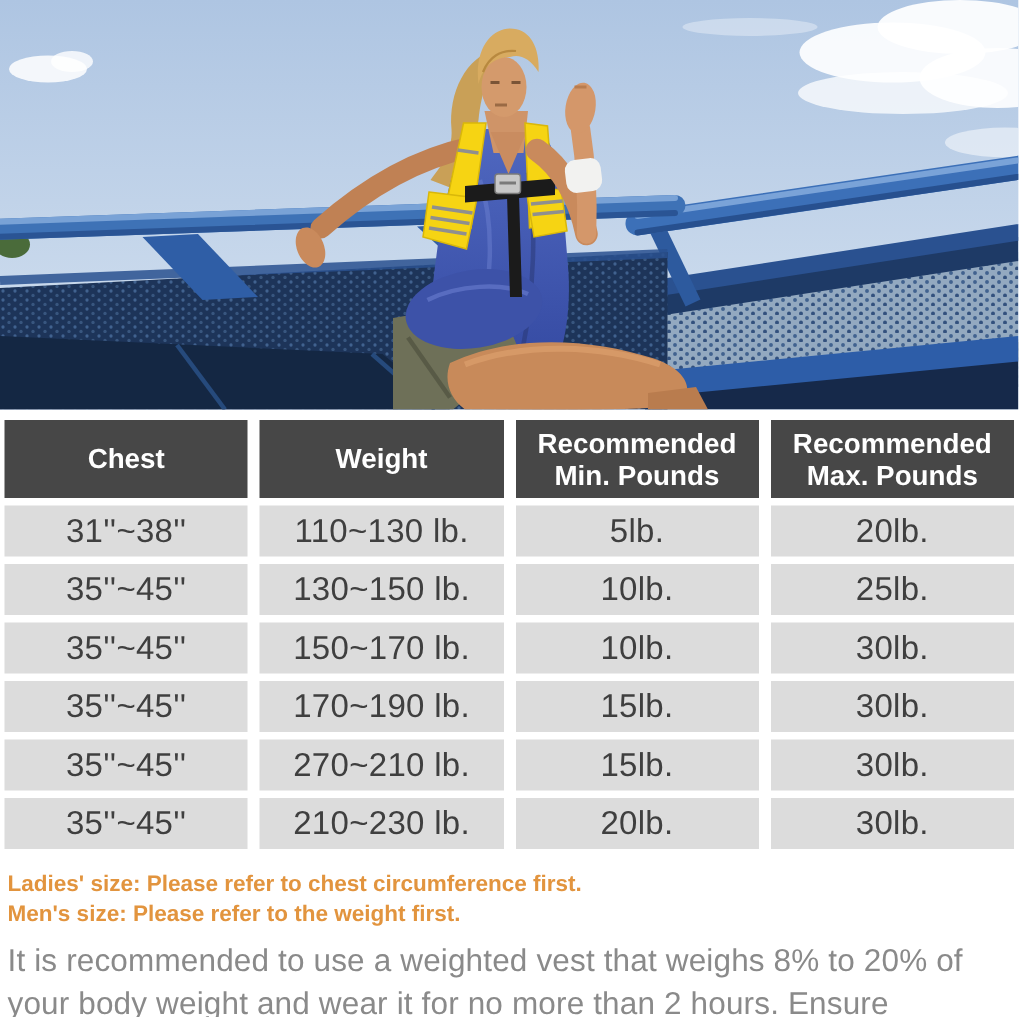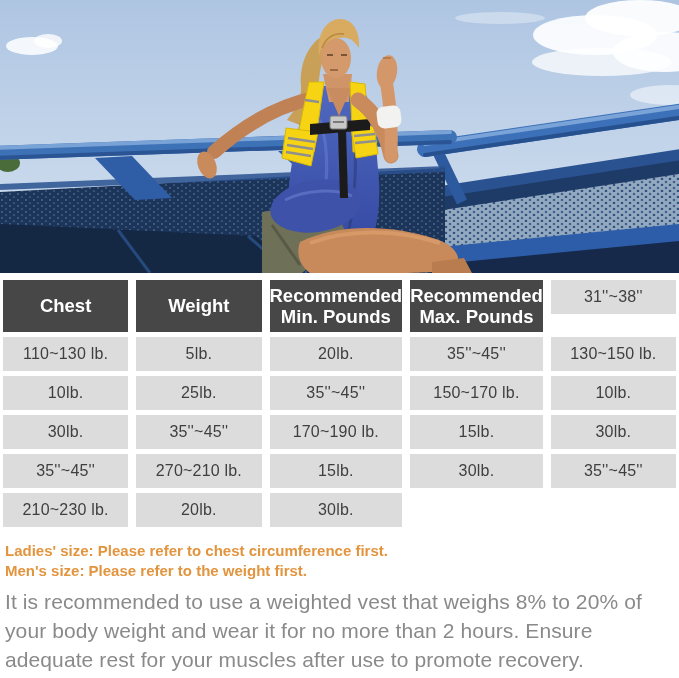--- a/index.html
+++ b/index.html
@@ -8,33 +8,33 @@
     font-family:"Liberation Sans", sans-serif;
     -webkit-font-smoothing:antialiased;
   }
   .photo{width:679px;height:273px;overflow:hidden;background:#b3c9e5;}
   .photo svg{display:block;}
 
   .size-table{
     margin-top:7px;
     padding:0 3px;
     display:grid;
-    grid-template-columns:repeat(5,1fr);
+    grid-template-columns:repeat(4,1fr);
     column-gap:8px;
     row-gap:5px;
   }
   .th{
     height:52px;background:#474747;color:#ffffff;
     display:flex;align-items:center;justify-content:center;text-align:center;
     font-weight:bold;font-size:18.5px;line-height:1.15;
   }
   .td{
     height:34px;background:#dcdcdc;color:#3f3f3f;
     display:flex;align-items:center;justify-content:center;
-    font-size:16px;font-weight:400;letter-spacing:.2px;
+    font-size:22px;font-weight:400;letter-spacing:.2px;
   }
   .notes{margin-top:14px;padding:0 5px;}
   .notes p{margin:0;}
   .orange{
     color:#e2943e;font-weight:bold;font-size:15px;line-height:1.32;
   }
   .gray{
     margin-top:7px !important;
     color:#8a8a8a;font-size:21px;line-height:1.38;letter-spacing:.1px;
   }

